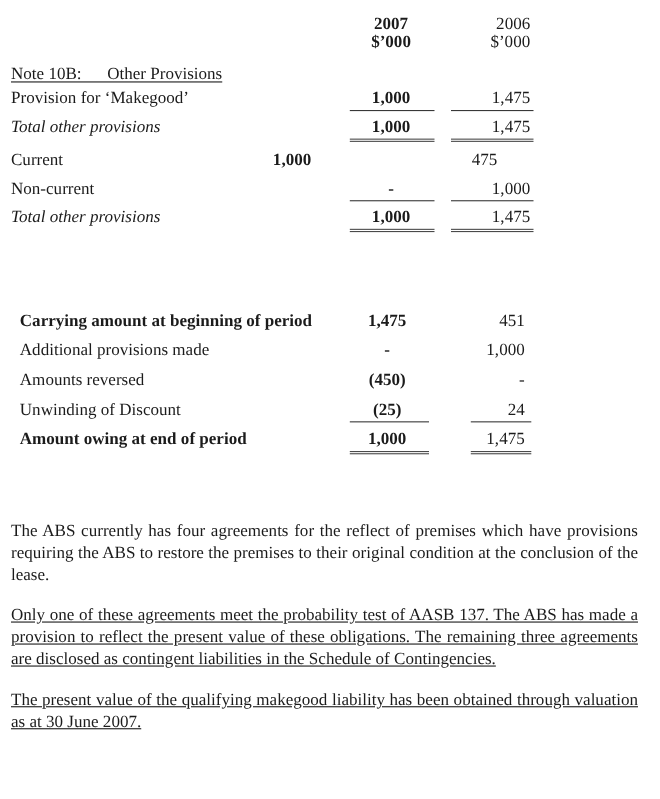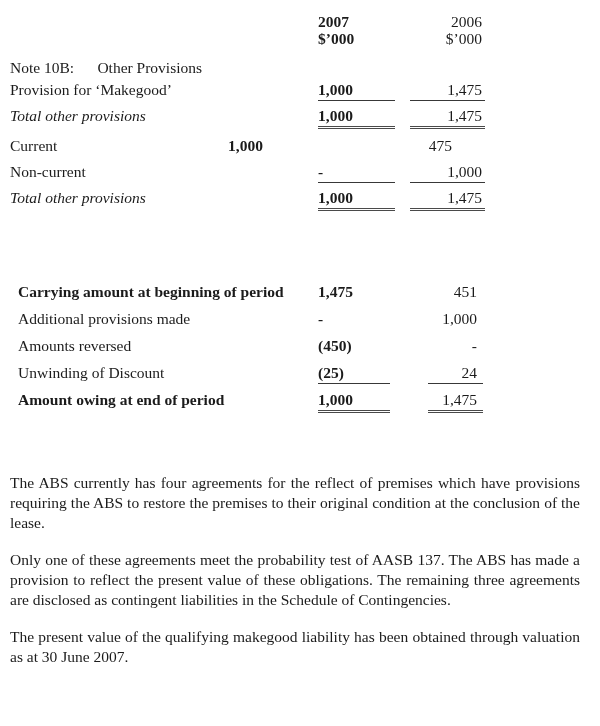--- a/index.html
+++ b/index.html
@@ -9,34 +9,34 @@
     font-family: "Liberation Serif", "DejaVu Serif", serif;
     font-size: 15.5px;
     color: #1b1b1b;
     overflow: hidden;
   }
   .page { width: 600px; height: 726px; padding: 13px 10px 0 10px; background: #fff; }
 
   
   .trow { display: flex; align-items: baseline; line-height: 21px; }
   .lbl  { flex: 1; }
-  .v1   { width: 77px;  text-align: left; font-weight: bold; padding-right: 2px; }
+  .v1   { width: 77px;  text-align: center; font-weight: bold; padding-right: 2px; }
   .sp   { width: 15px; }
   .v2   { width: 75px;  text-align: right; padding-right: 3px; }
   .tail { width: 105px; }
 
   
   .colhead .trow { line-height: 17px; }
   .colhead .v1 { font-weight: bold; }
 
   
   .t1 { margin-top: 10px; }
   .t1 .trow { padding-bottom: 3px; margin-bottom: 1px; }
   .t1 .note-row { padding-bottom: 0; height: 21px; }
-  .note-heading { text-underline-offset: 2px; }
+  .note-heading { text-decoration: underline; text-underline-offset: 2px; }
   .mt { margin-top: 3px; gap: 30px; }
 
   
   .bb0 { border-bottom: 1px solid transparent; }
   .bb1 { border-bottom: 1.5px solid #383838; }
   .bb2 { border-bottom: 3.5px double #4a4a4a; }
 
   .ti { font-weight: normal; font-style: italic; }
   .bl { font-weight: bold; }
 
@@ -45,21 +45,21 @@
   .mv .trow { padding-bottom: 4px; margin-bottom: 1px; }
   .mv .head-row { padding-bottom: 0; height: 21px; margin-bottom: 7px; }
   .mv .v1 { width: 72px; padding-right: 4px; }
   .mv .sp { width: 38px; }
   .mv .v2 { width: 55px; padding-right: 6px; }
   .mv .tail { width: 107px; }
 
   
   .paras { margin-top: 56px; padding-right: 10px; }
   .paras p { text-align: justify; line-height: 20px; }
-  .paras p + p { margin-top: 17px; }
+  .paras p + p { margin-top: 17px; text-decoration: underline; }
 </style>
 </head>
 <body>
 
 <div class="page">
 
   <div class="colhead">
     <div class="trow">
       <div class="lbl"></div>
       <div class="v1">2007</div>

